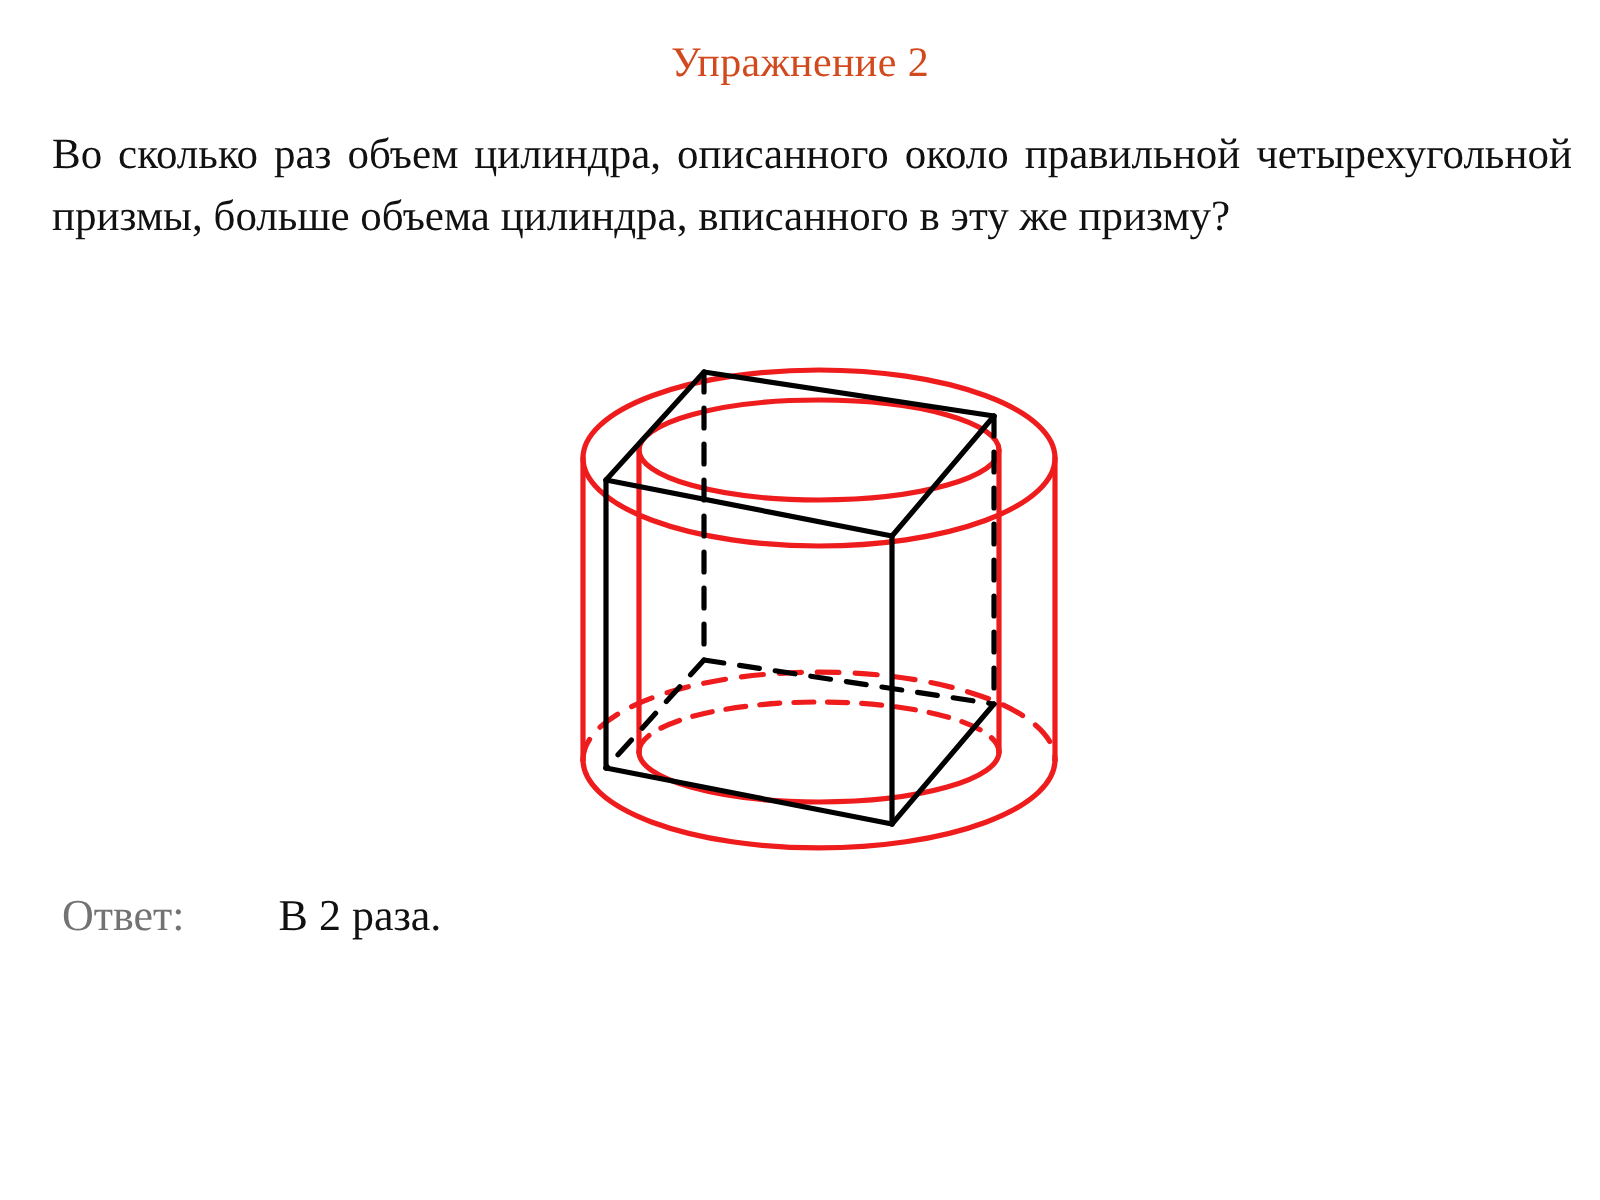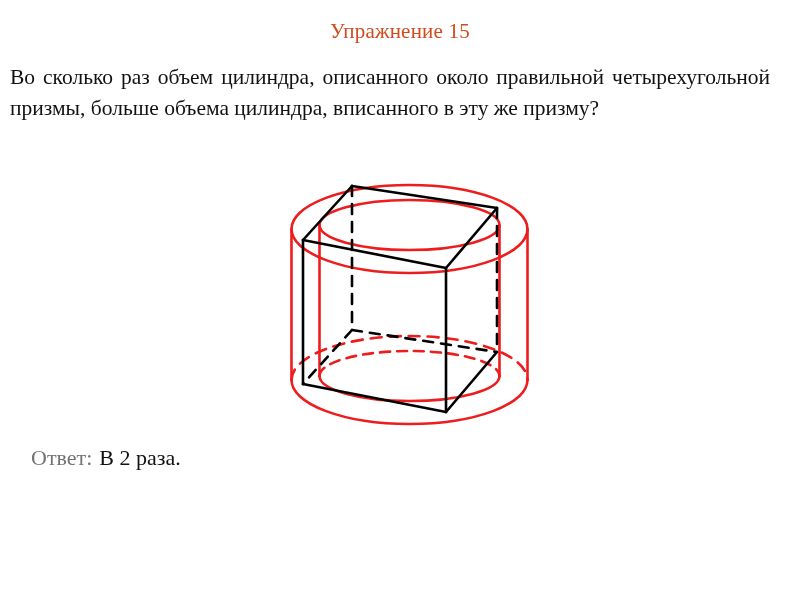--- a/index.html
+++ b/index.html
@@ -28,21 +28,21 @@
     text-align: center;
     font-size: 21px;
     line-height: 26px;
     color: #d1491c;
     font-family: "Liberation Serif", "DejaVu Serif", serif;
     letter-spacing: 0.2px;
   }
   .problem {
     position: absolute;
     top: 62px;
-    left: 10px;
+    left: 26px;
     width: 760px;
     font-size: 21.5px;
     line-height: 31px;
     text-align: justify;
     text-justify: inter-word;
     color: #111111;
     font-family: "Liberation Serif", "DejaVu Serif", serif;
   }
   .figure-wrap {
     position: absolute;
@@ -59,29 +59,30 @@
     line-height: 30px;
     white-space: nowrap;
     font-family: "Liberation Serif", "DejaVu Serif", serif;
   }
   .answer-label {
     color: #737373;
     margin-right: 7px;
   }
   .answer-value {
     color: #111111;
+    margin-left: 40px;
   }
   svg { display: block; }
 </style>
 </head>
 <body>
 
 <div class="slide">
 
-  <div class="title">Упражнение 15</div>
+  <div class="title">Упражнение 2</div>
 
   <div class="problem">Во сколько раз объем цилиндра, описанного около правильной четырехугольной призмы, больше объема цилиндра, вписанного в эту же призму?</div>
 
   <div class="figure-wrap">
     <svg width="800" height="290" viewBox="0 0 800 290">
 
       <g fill="none" stroke-linecap="round" stroke-linejoin="round">
 
         <ellipse cx="409.5" cy="69" rx="118" ry="44" stroke="#ee1c1c" stroke-width="2.6"></ellipse>
 

